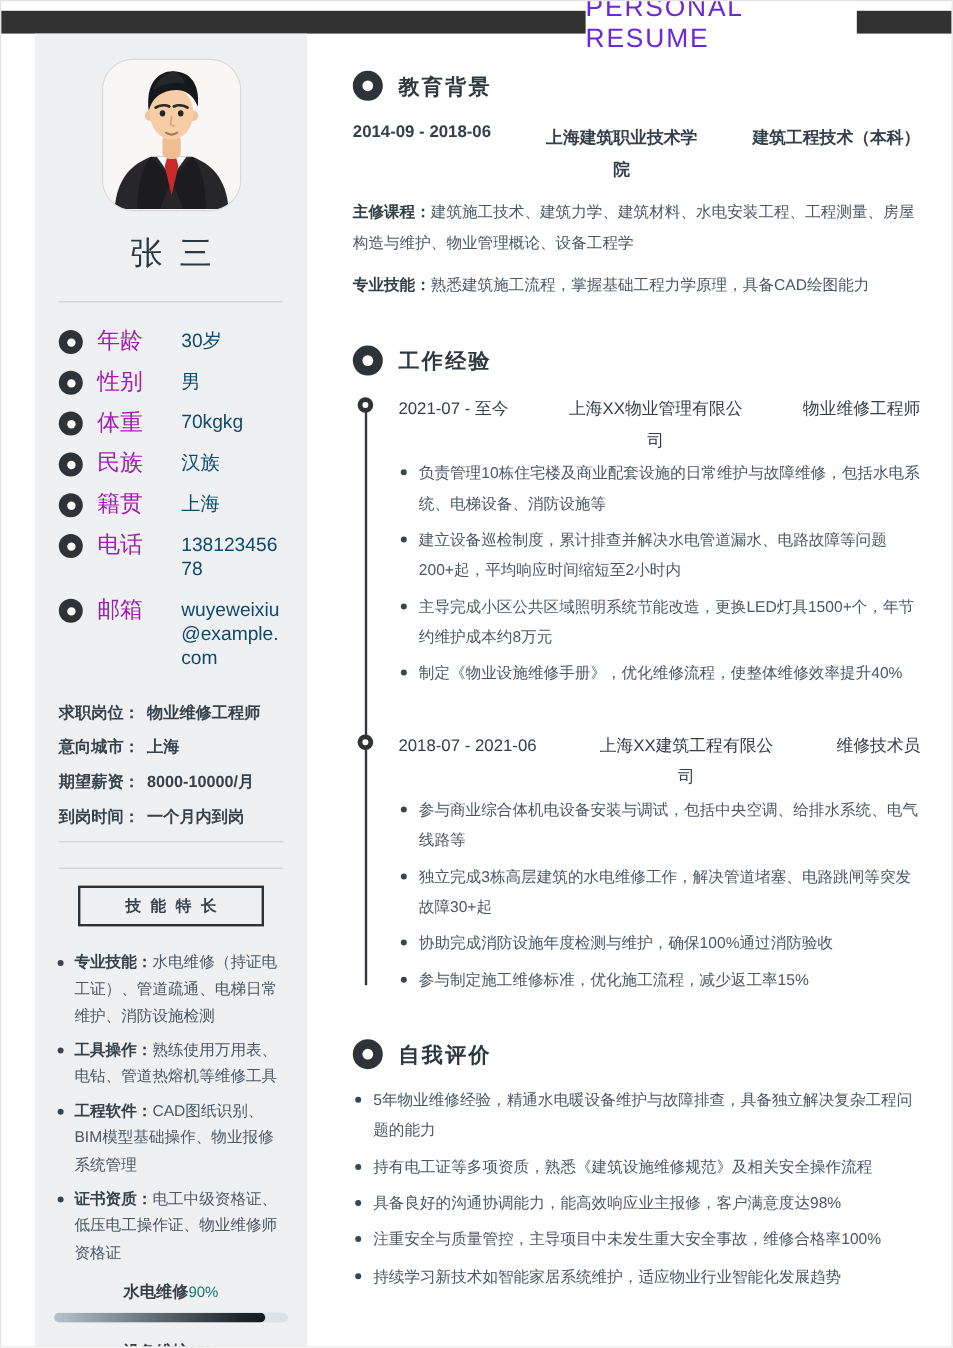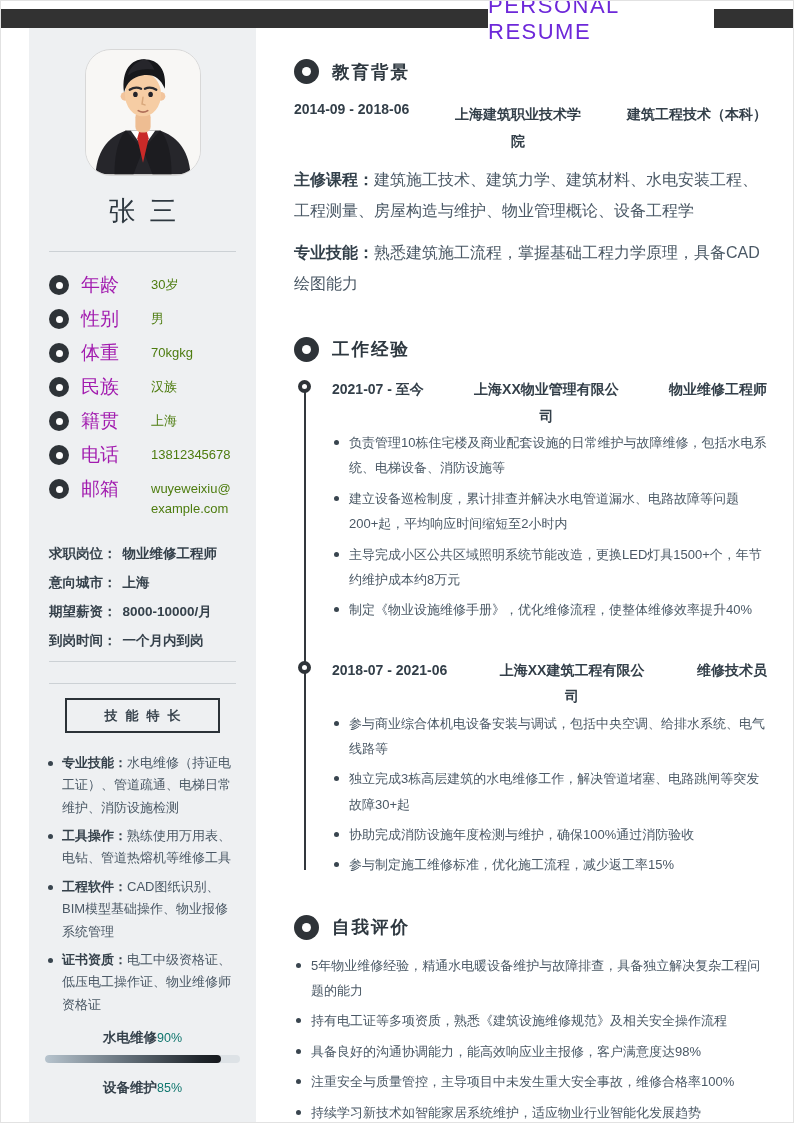--- a/index.html
+++ b/index.html
@@ -30,21 +30,21 @@
           color:#2e3840; letter-spacing:14px; padding-left:14px; }
   .sep { height:1px; background:#ccd1d5; margin:22px 6px 0 6px; }
   .info-list { margin-top:23px; padding:0 6px; }
   .info-row { display:flex; align-items:flex-start; margin-bottom:14px; }
   .donut { flex:none; border-radius:50%; background:#2e3338; position:relative; }
   .donut::after { content:""; position:absolute; border-radius:50%; background:#fdfdfd; }
   .donut.sm { width:20px; height:20px; }
   .donut.sm::after { inset:6.5px; }
   .info-label { flex:none; width:70px; margin-left:12px; font-size:19px; font-weight:normal;
                 color:#a21caf; line-height:20px; }
-  .info-value { flex:1; font-size:13px; color:#4d7c0f; line-height:20px;
+  .info-value { flex:1; font-size:16px; color:#0c4a6e; line-height:20px;
                 word-break:break-all; }
   .intent { margin-top:26px; padding:0 6px; }
   .intent-row { display:flex; margin-bottom:11px; font-size:13.5px; font-weight:bold; color:#35414b; }
   .intent-row .lab { flex:none; margin-right:6px; }
   .sep2 { height:1px; background:#ccd1d5; margin:0 6px; }
   .sep2.first { margin-top:10px; }
   .sep2.second { margin-top:21px; }
   .skillbox { margin:14px 22px 0; border:2px solid #2b3238; padding:6px 0; text-align:center; }
   .skillbox span { font-size:13px; font-weight:bold; color:#37424c; letter-spacing:8px; padding-left:8px; }
   .skill-list { margin-top:19px; padding:0 2px; }
@@ -65,31 +65,31 @@
   .sec-head { display:flex; align-items:center; }
   .donut.lg { width:25px; height:25px; }
   .donut.lg::after { inset:8px; }
   .sec-title { margin-left:13px; font-size:17.5px; font-weight:bold; color:#2e3840; letter-spacing:2px; }
   
   .edu-row { display:flex; margin-top:17px; font-size:14px; font-weight:bold; color:#333f49; }
   .edu-row .period { flex:none; }
   .edu-row .school { flex:1; text-align:center; max-width:128px; margin:0 auto; line-height:1.9; }
   .edu-row .mid { flex:1; display:flex; justify-content:center; }
   .edu-row .degree { flex:none; margin-left:auto; line-height:1.9; }
-  .para { margin-top:10px; font-size:16px; line-height:1.95; color:#4a5865; }
+  .para { margin-top:10px; font-size:13px; line-height:1.95; color:#4a5865; }
   .para b { color:#33404a; }
   
   .work { margin-top:38px; }
   .jobs { position:relative; margin-top:14px; padding-left:38px; }
   .timeline { position:absolute; left:10px; top:12px; bottom:8px; width:2px; background:#33383d; }
   .job { position:relative; margin-bottom:34px; }
   .job:last-child { margin-bottom:0; }
   .job-dot { position:absolute; left:-34px; top:4px; width:13px; height:13px; }
   .job-dot::after { inset:4px; }
-  .job-head { display:flex; font-size:14px; font-weight:bold; color:#333f49; line-height:1.9; }
+  .job-head { display:flex; font-size:14px; font-weight:normal; color:#333f49; line-height:1.9; }
   .job-head .period { flex:none; }
   .job-head .mid { flex:1; display:flex; justify-content:center; }
   .job-head .company { max-width:152px; text-align:center; }
   .job-head .role { flex:none; }
   .blist { margin-top:1px; }
   .bullet { display:flex; margin-bottom:5px; }
   .bullet p { font-size:13px; line-height:1.95; color:#4a5865; }
   .bullet .dot { margin:10px 10px 0 2px; }
   
   .selfeval { margin-top:37px; }

